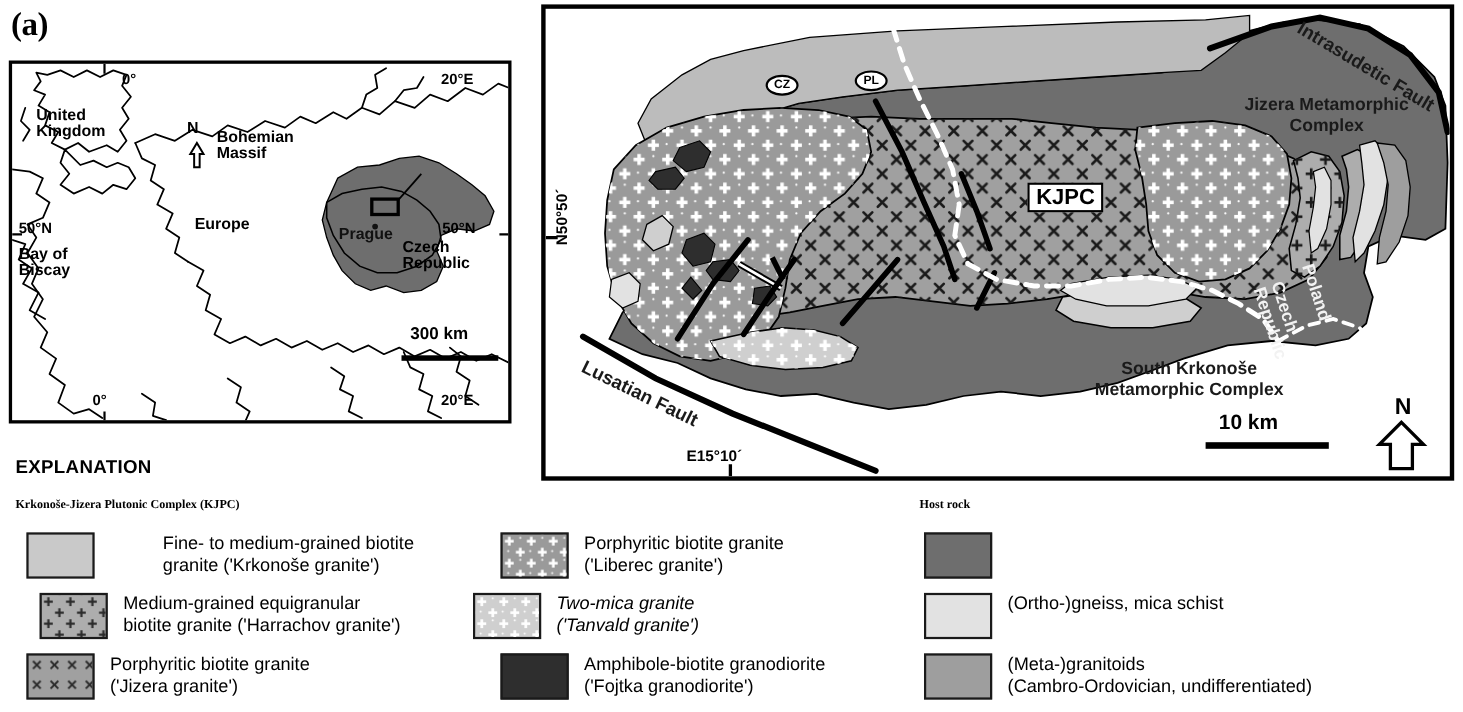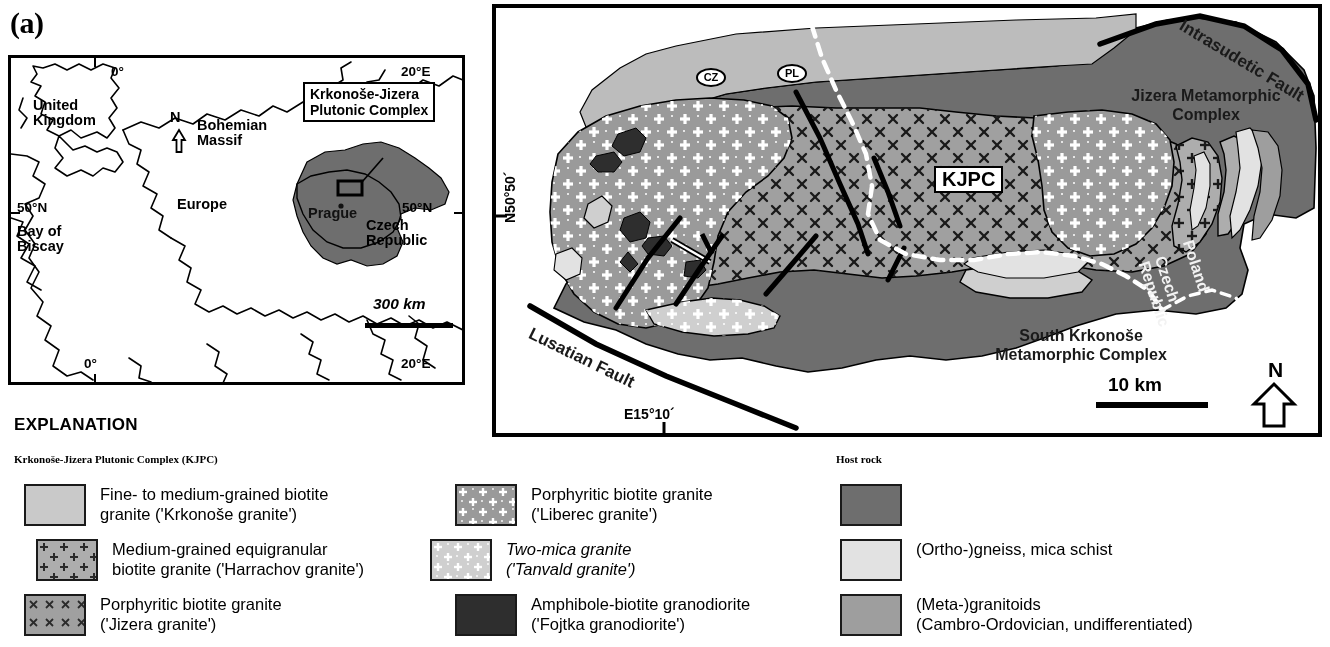--- a/index.html
+++ b/index.html
@@ -130,25 +130,23 @@
 Kingdom</div>
   <div class="a-txt" style="left:186px;top:60px;white-space:pre-line;">Bohemian
 Massif</div>
   <div class="a-txt" style="left:166px;top:139px;">Europe</div>
   <div class="a-txt" style="left:355px;top:160px;white-space:pre-line;">Czech
 Republic</div>
   <div class="a-txt" style="left:6px;top:166px;white-space:pre-line;">Bay of
 Biscay</div>
   <div class="a-txt" style="left:297px;top:148px;color:#111;">Prague</div>
 
-  <div class="kj-box" style="left:292px;top:24px;white-space:pre-line;">Krkonoše-Jizera
-Plutonic Complex</div>
 
   <div class="a-txt" style="left:159px;top:52px;">N</div>
-  <div class="a-txt" style="left:362px;top:238px;font-size:15.5px;font-style:italic;">300 km</div>
+  <div class="a-txt" style="left:362px;top:238px;font-size:15.5px;">300 km</div>
 
   <div class="a-coord" style="left:100px;top:6px;">0°</div>
   <div class="a-coord" style="left:390px;top:6px;">20°E</div>
   <div class="a-coord" style="left:6px;top:142px;">50°N</div>
   <div class="a-coord" style="left:391px;top:142px;">50°N</div>
   <div class="a-coord" style="left:73px;top:298px;">0°</div>
   <div class="a-coord" style="left:390px;top:298px;">20°E</div>
 </div>
 
 <div id="panel-b">
@@ -337,21 +335,21 @@
 
   <div class="b-coord" style="left:772px;top:350px;font-size:21px;">N</div>
   <div class="b-coord" style="left:612px;top:366px;font-size:19px;">10 km</div>
 </div>
 
 <div id="explanation">EXPLANATION</div>
 
 <div class="leg-head" style="left:14px;top:453px;">Krkonoše-Jizera Plutonic Complex (KJPC)</div>
 <div class="leg-head" style="left:836px;top:453px;">Host rock</div>
 
-<div class="leg-row" style="left:24px;top:484px;width:420px;">
+<div class="leg-row" style="left:24px;top:484px;width:420px;gap:48px;">
   <div class="sw f-krk"></div>
   <div class="sw-lbl">Fine- to medium-grained biotite
 granite ('Krkonoše granite')</div>
 </div>
 <div class="leg-row" style="left:24px;top:539px;width:420px;padding-left:12px;">
   <div class="sw f-har">
     <svg width="62" height="42">
         <rect width="62" height="42" fill="url(#legPlusD)"></rect>
       <defs>
           <pattern id="legPlusD" width="20" height="20" patternUnits="userSpaceOnUse">

